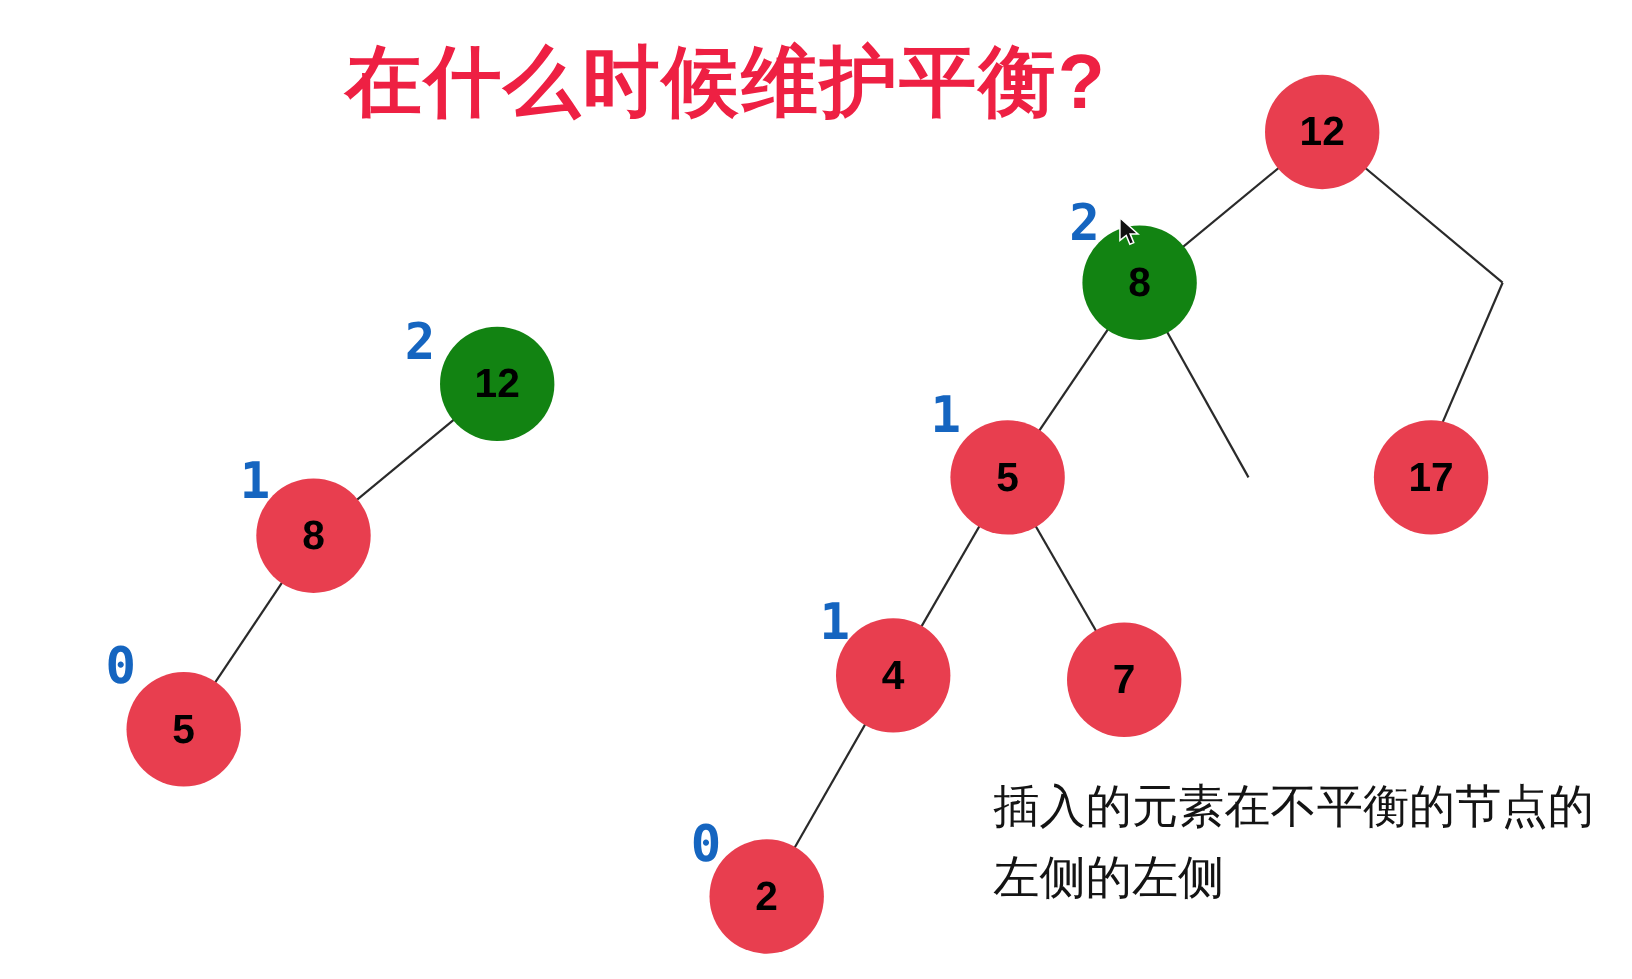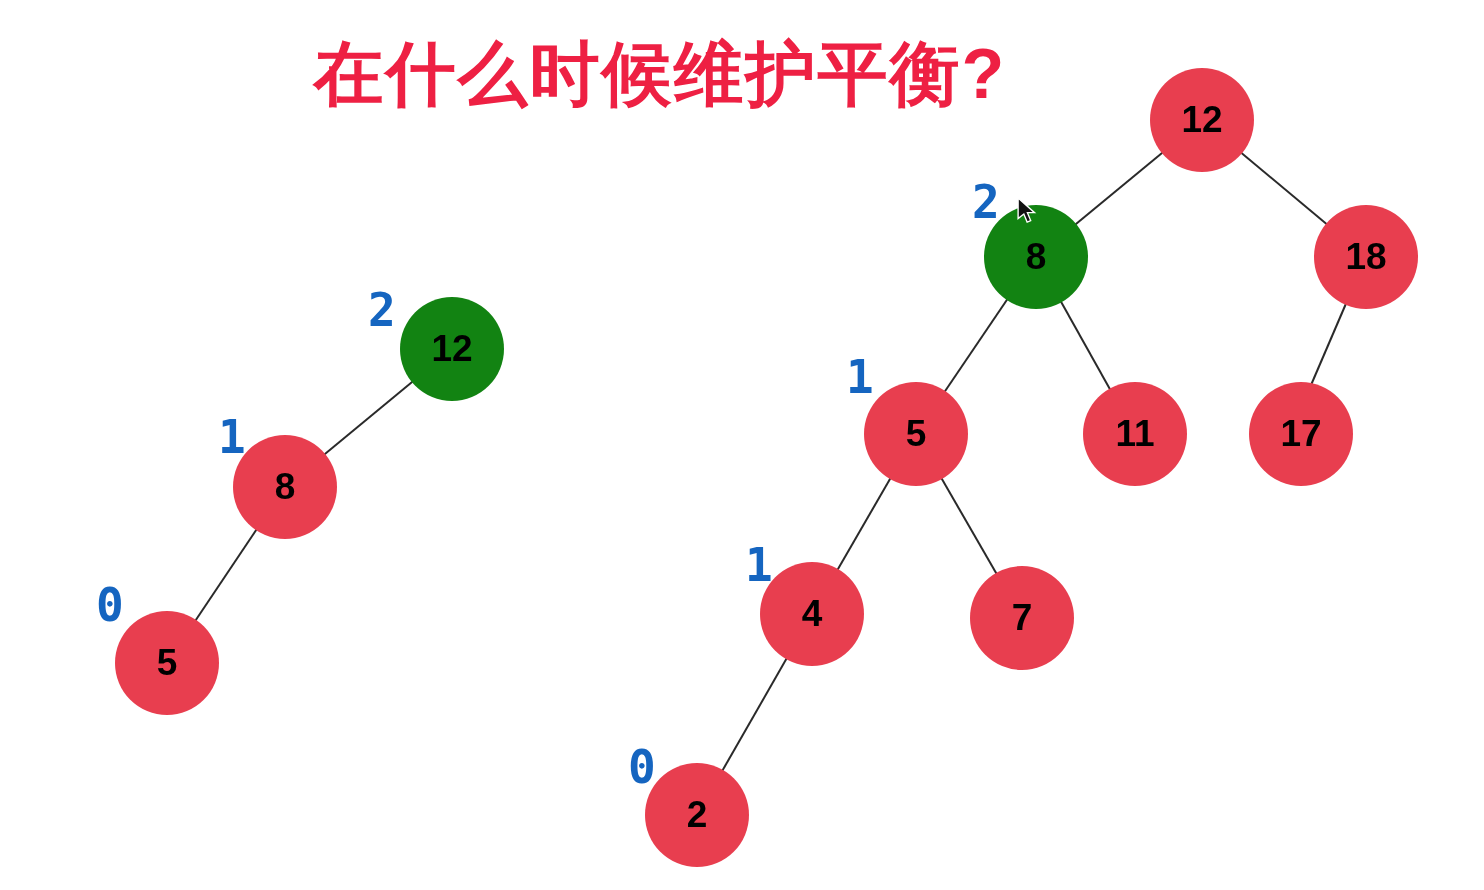--- a/index.html
+++ b/index.html
@@ -68,37 +68,39 @@
   <div class="node red" style="left:233px; top:435px;">8</div>
 
   <div class="balance" style="left:96px; top:578px;">0</div>
   <div class="node red" style="left:115px; top:611px;">5</div>
 
   <div class="node red" style="left:1150px; top:68px;">12</div>
 
   <div class="balance" style="left:972px; top:175px;">2</div>
   <div class="node green" style="left:984px; top:205px;">8</div>
 
-  <div class="node red" style="left:1314px; top:205px;">18</div>
 
   <div class="balance" style="left:846px; top:350px;">1</div>
   <div class="node red" style="left:864px; top:382px;">5</div>
 
-  <div class="node red" style="left:1083px; top:382px;">11</div>
 
   <div class="node red" style="left:1249px; top:382px;">17</div>
 
   <div class="balance" style="left:745px; top:538px;">1</div>
   <div class="node red" style="left:760px; top:562px;">4</div>
 
   <div class="node red" style="left:970px; top:566px;">7</div>
 
   <div class="balance" style="left:628px; top:740px;">0</div>
   <div class="node red" style="left:645px; top:763px;">2</div>
 
+  <div class="annotation">
+    <div>插入的元素在不平衡的节点的</div>
+    <div>左侧的左侧</div>
+  </div>
 
   <div class="cursor">
     <svg width="24" height="26" viewBox="0 0 13 19">
       <polygon points="0,0 0,15 4.2,11.7 6.6,17.6 9.2,16.5 6.8,10.7 12,10.7" fill="#111111" stroke="#ffffff" stroke-width="1"></polygon>
     </svg>
   </div>
 
 </div>
 
 </body></html>

